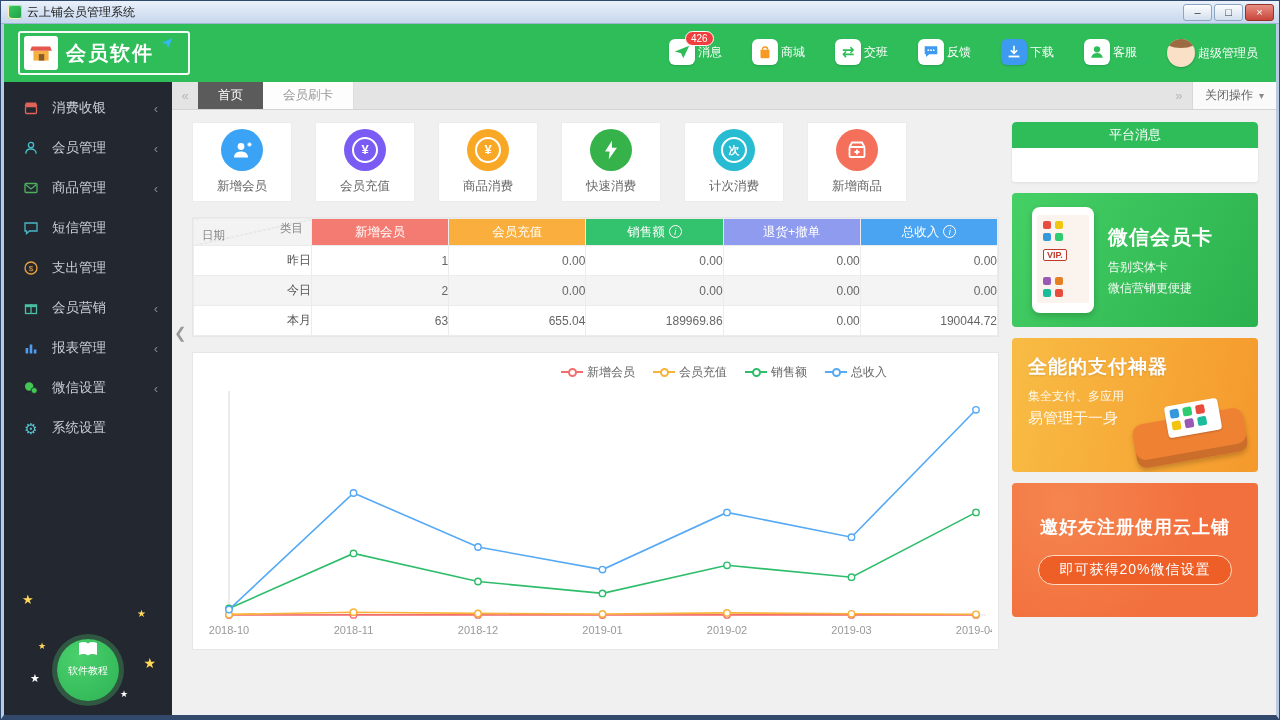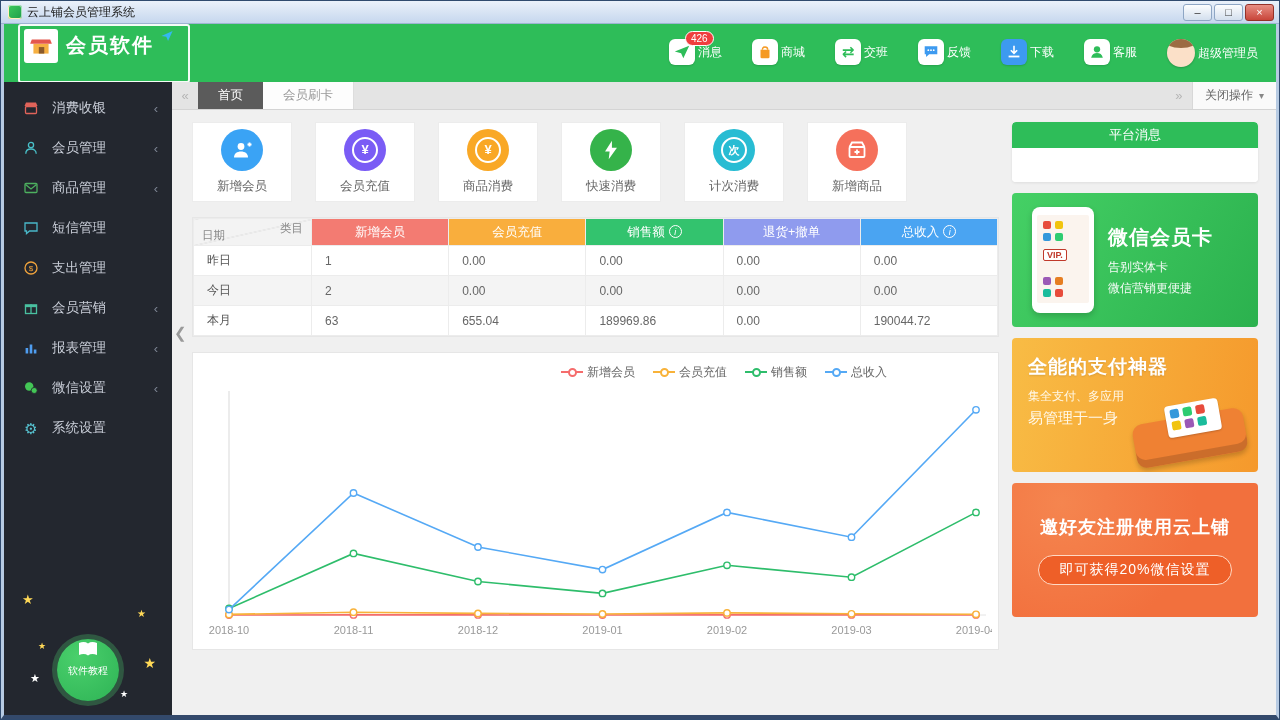--- a/index.html
+++ b/index.html
@@ -9,21 +9,21 @@
   .titlebar { height:23px; background:linear-gradient(#eaf1fa,#c6d7ee); display:flex; align-items:center; padding:0 5px 0 7px; border-bottom:1px solid #9db4d2; }
   .app-icon { width:14px; height:14px; border-radius:3px; background:linear-gradient(135deg,#3ecb5f,#1f9e4a); box-shadow:inset 0 0 0 1px rgba(255,255,255,.6), 1px -1px 0 #ffd957 inset; margin-right:5px; }
   .title-text { font-size:12px; color:#1a1a1a; }
   .win-controls { margin-left:auto; display:flex; gap:2px; }
   .win-btn { width:29px; height:17px; border:1px solid #8ea6c4; border-radius:3px; background:linear-gradient(#fdfefe,#d3dfee); font-size:11px; line-height:15px; text-align:center; color:#333; cursor:default; }
   .win-btn.close { background:linear-gradient(#e88f84,#c8453a); color:#fff; border-color:#943128; }
   
   .client { flex:1; border:3px solid #b7cbe3; border-top:none; border-bottom:4px solid #33496b; display:flex; flex-direction:column; background:#f0f0f0; overflow:hidden; }
   
   .topbar { height:58px; background:#2ebd59; display:flex; align-items:center; padding:0 14px; flex-shrink:0; }
-  .logo { display:flex; align-items:center; border:2px solid rgba(255,255,255,.95); border-radius:3px; padding:3px 12px 18px 4px; gap:8px; }
+  .logo { display:flex; align-items:center; border:2px solid rgba(255,255,255,.95); border-radius:3px; padding:3px 12px 3px 4px; gap:8px; }
   .logo-tile { width:34px; height:34px; background:#fff; border-radius:3px; display:flex; align-items:center; justify-content:center; }
   .logo-text { color:#fff; font-size:20px; font-weight:bold; letter-spacing:2px; position:relative; }
   .logo-accent { position:relative; top:-8px; left:-2px; }
   .topnav { margin-left:auto; display:flex; align-items:flex-start; gap:30px; padding-right:4px; }
   .nav-item { display:flex; flex-direction:row; align-items:center; gap:3px; position:relative; cursor:pointer; }
   .nav-tile { width:26px; height:26px; background:#fff; border-radius:6px; display:flex; align-items:center; justify-content:center; box-shadow:0 1px 2px rgba(0,0,0,.15); }
   .nav-tile.blue { background:#3d9af0; }
   .nav-label { color:#fff; font-size:12px; white-space:nowrap; }
   .nav-badge { position:absolute; top:-8px; left:16px; background:#f03e3e; color:#fff; font-size:10px; line-height:13px; padding:0 5px; border-radius:8px; border:1px solid #fff; }
   .glyph-green { color:#2ebd59; font-size:15px; font-weight:bold; }
@@ -60,21 +60,21 @@
   .quick-circle { width:42px; height:42px; border-radius:50%; display:flex; align-items:center; justify-content:center; }
   .quick-label { font-size:12.5px; color:#666; }
   .ring-glyph { width:26px; height:26px; border:2px solid #fff; border-radius:50%; color:#fff; font-size:13px; line-height:22px; text-align:center; font-weight:bold; }
   .ring-glyph.small { font-size:11px; }
   
   .stats { margin-top:15px; background:#fff; border:1px solid #e6e6e6; }
   table { border-collapse:collapse; width:100%; table-layout:fixed; }
   col.c0 { width:118px; }
   th,td { border:1px solid #ececec; font-weight:normal; }
   th { height:27px; color:#fff; font-size:12.5px;margin-top:7px; }
-  td { height:30px; font-size:12px; color:#666; padding-left:13px; text-align:left; }
+  td { height:30px; font-size:12px; color:#666; padding-left:13px; text-align:right; }
   tr.alt td { background:#f4f4f4; }
   td.rowlabel { color:#555; }
   .corner { position:relative; background:linear-gradient(to bottom right, transparent calc(50% - 0.5px), #d6d6d6, transparent calc(50% + 0.5px)), #f3f3f3; height:27px; }
   .corner .c-top { position:absolute; top:2px; right:8px; font-size:11.5px; color:#888; }
   .corner .c-bot { position:absolute; bottom:2px; left:8px; font-size:11.5px; color:#888; }
   .info-badge { display:inline-block; width:13px; height:13px; border:1px solid #fff; border-radius:50%; font-size:9px; line-height:12px; text-align:center; margin-left:4px; vertical-align:1px; cursor:pointer; font-style:italic; }
   
   .chart-card { margin-top:15px; background:#fff; border:1px solid #e6e6e6; height:298px; padding:8px 6px 2px; }
   .legend { display:flex; justify-content:flex-end; padding-right:105px; gap:18px; height:22px; align-items:center; }
   .legend-item { display:flex; align-items:center; gap:4px; font-size:12px; color:#666; cursor:pointer; }

